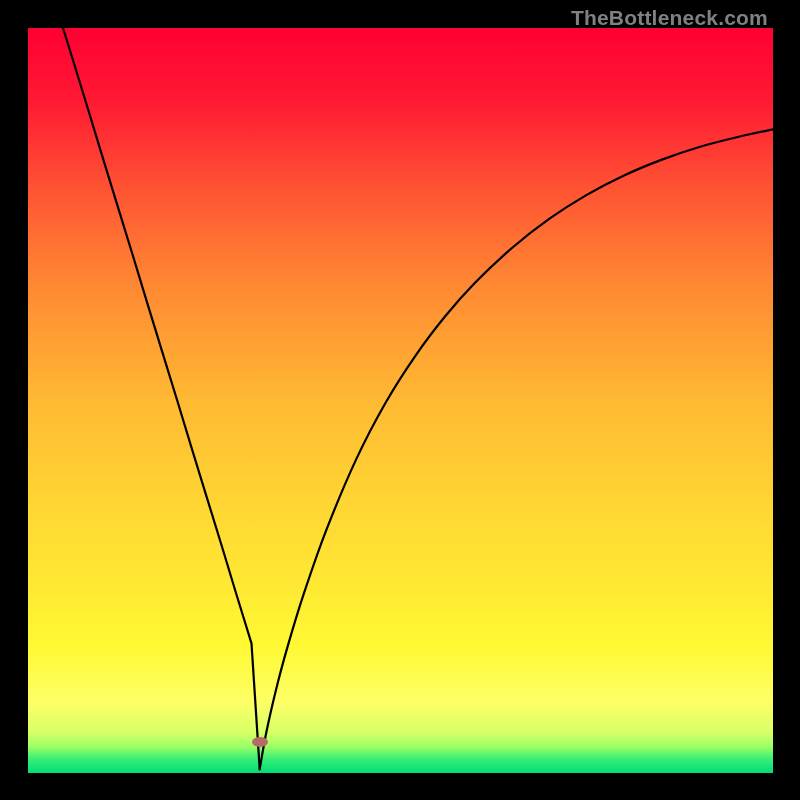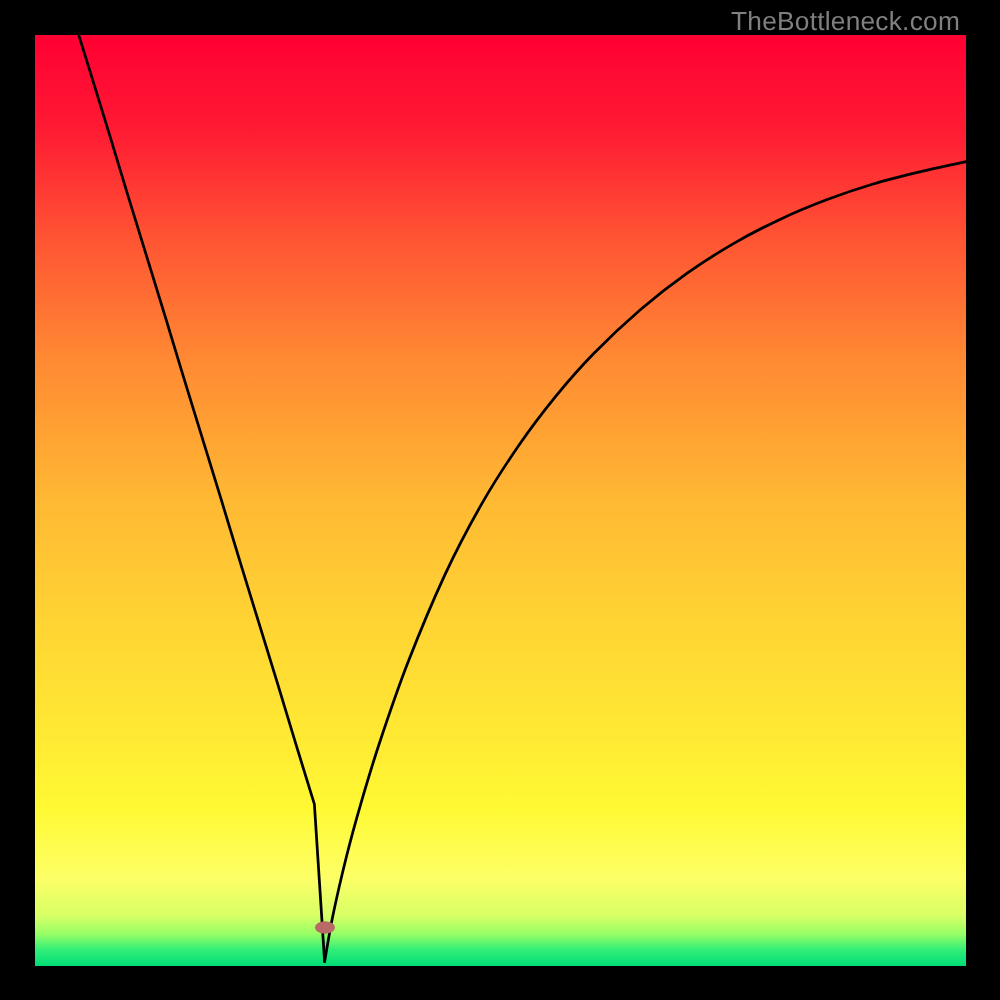--- a/index.html
+++ b/index.html
@@ -1,20 +1,20 @@
 <!DOCTYPE html>
 <html><head>
 <meta charset="utf-8">
 <style>
   * { margin:0; padding:0; box-sizing:border-box; }
   html,body { width:800px; height:800px; }
   body { background:#000; position:relative; font-family:Arial,Helvetica,sans-serif; }
   .chart-frame { position:absolute; left:0; top:0; width:800px; height:800px; }
   .plot-area { position:absolute; overflow:hidden; }
-  .watermark { position:absolute; right:32px; top:6px; font-size:21px; font-weight:400; color:#808080; letter-spacing:0.2px; }
+  .watermark { position:absolute; right:32px; top:6px; font-size:21px; font-weight:700; color:#808080; letter-spacing:0.2px; }
   svg.curve { position:absolute; left:0; top:0; }
 </style>
 </head>
 <body>
 
 <div class="chart-frame">
   <div id="plot" class="plot-area" style="left: 28px; top: 28px; width: 745px; height: 745px;">
       <svg width="745" height="745" viewBox="0 0 745 745" class="curve">
         <defs>
           <linearGradient id="g1" x1="0" y1="0" x2="0" y2="1">

